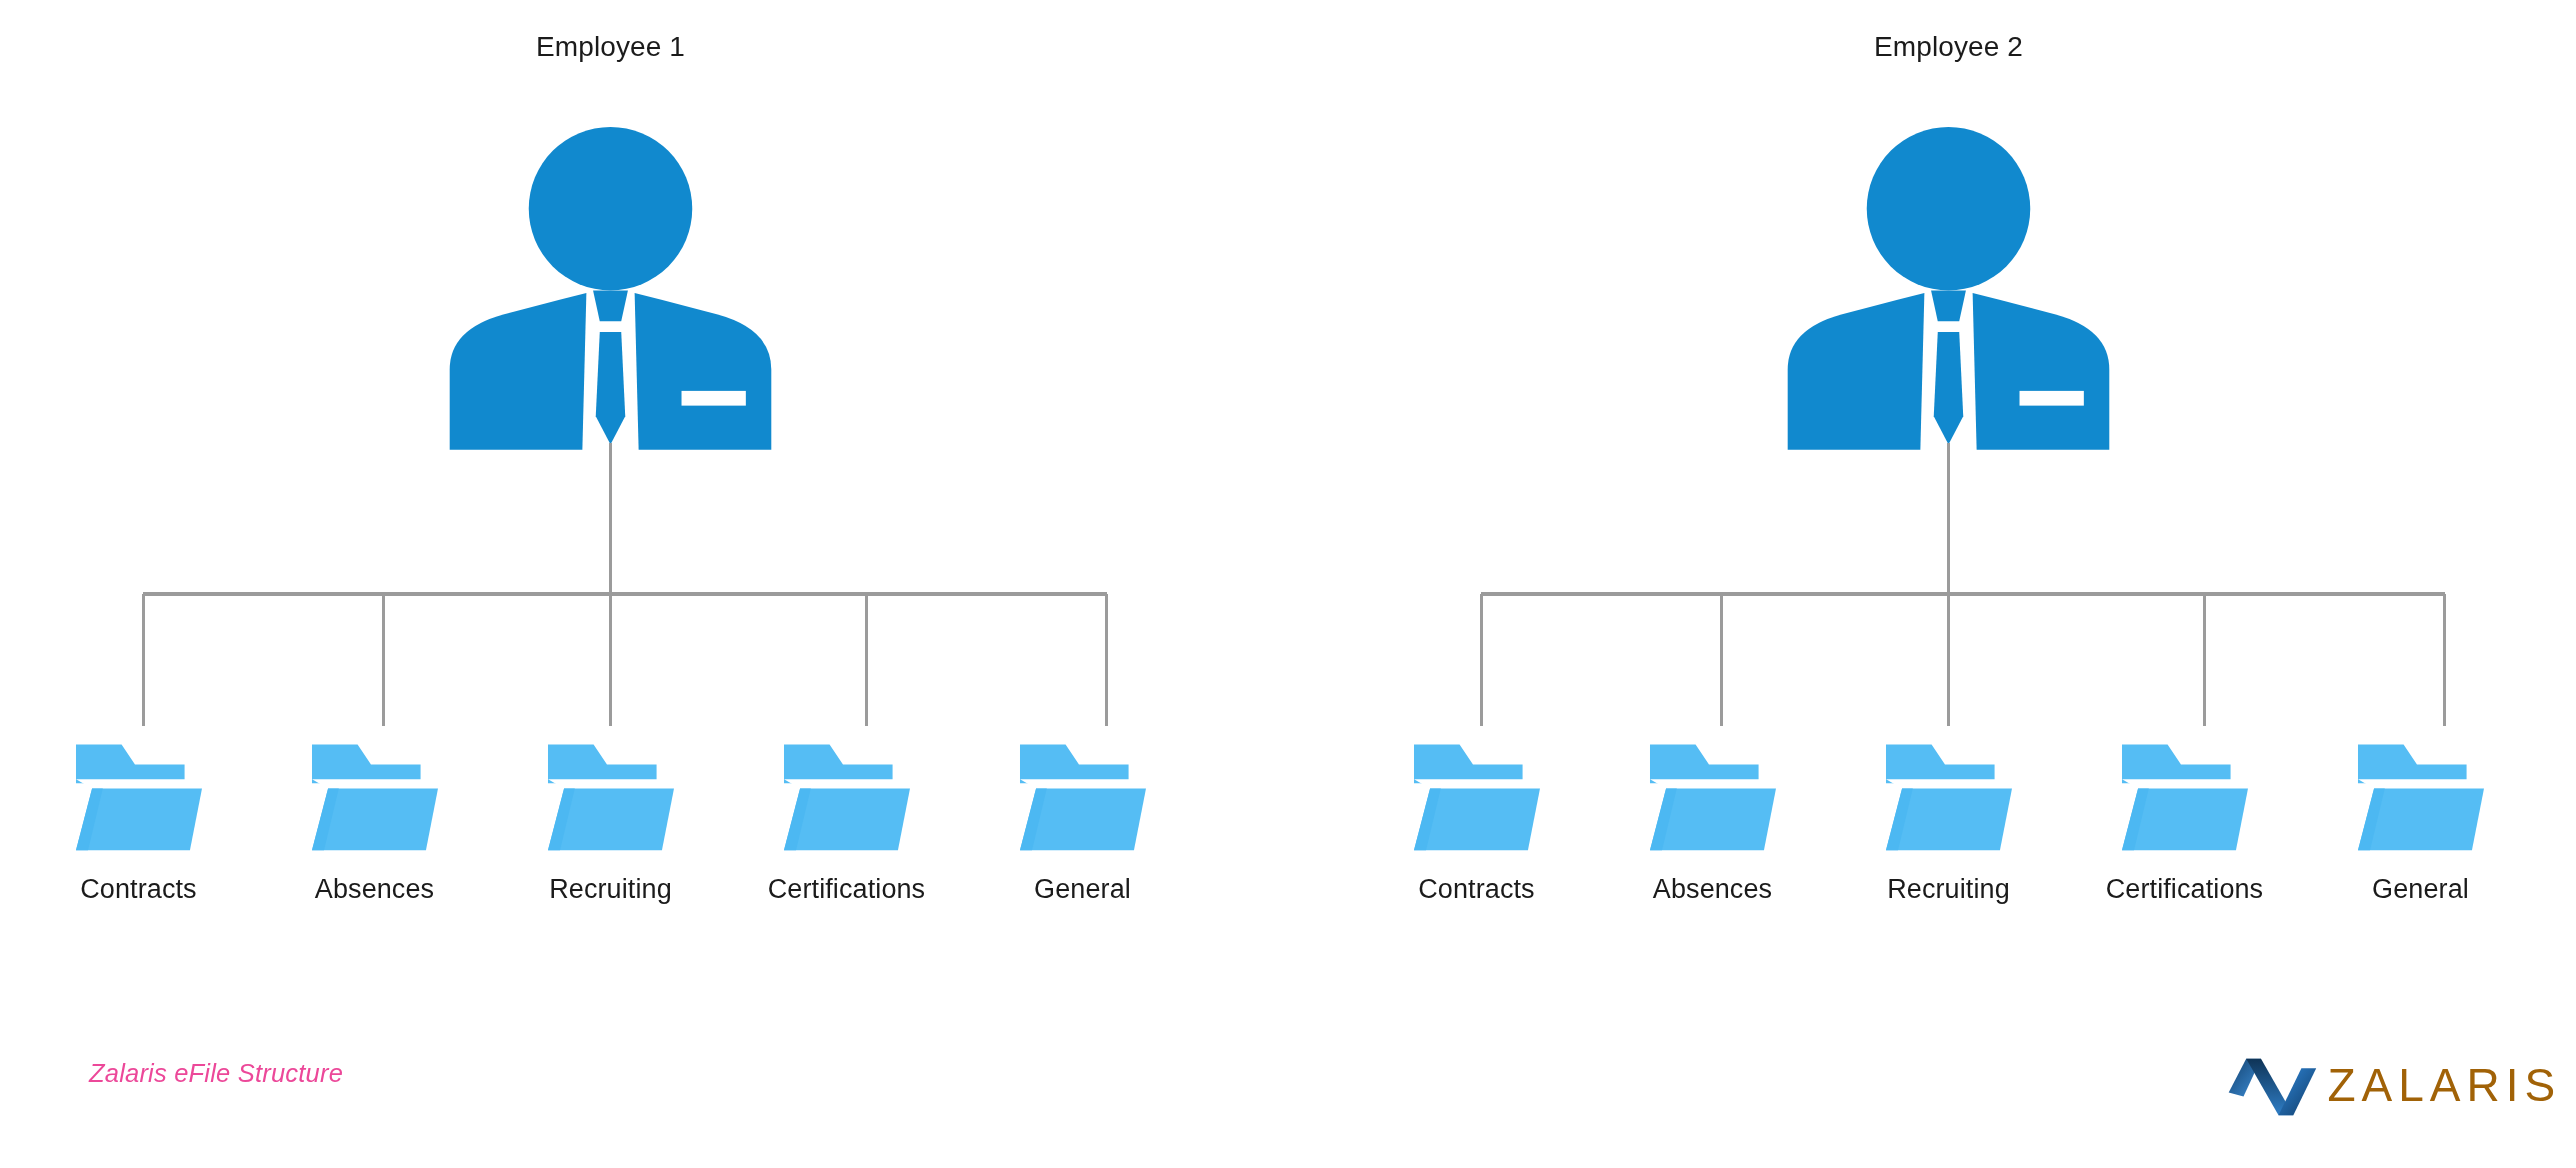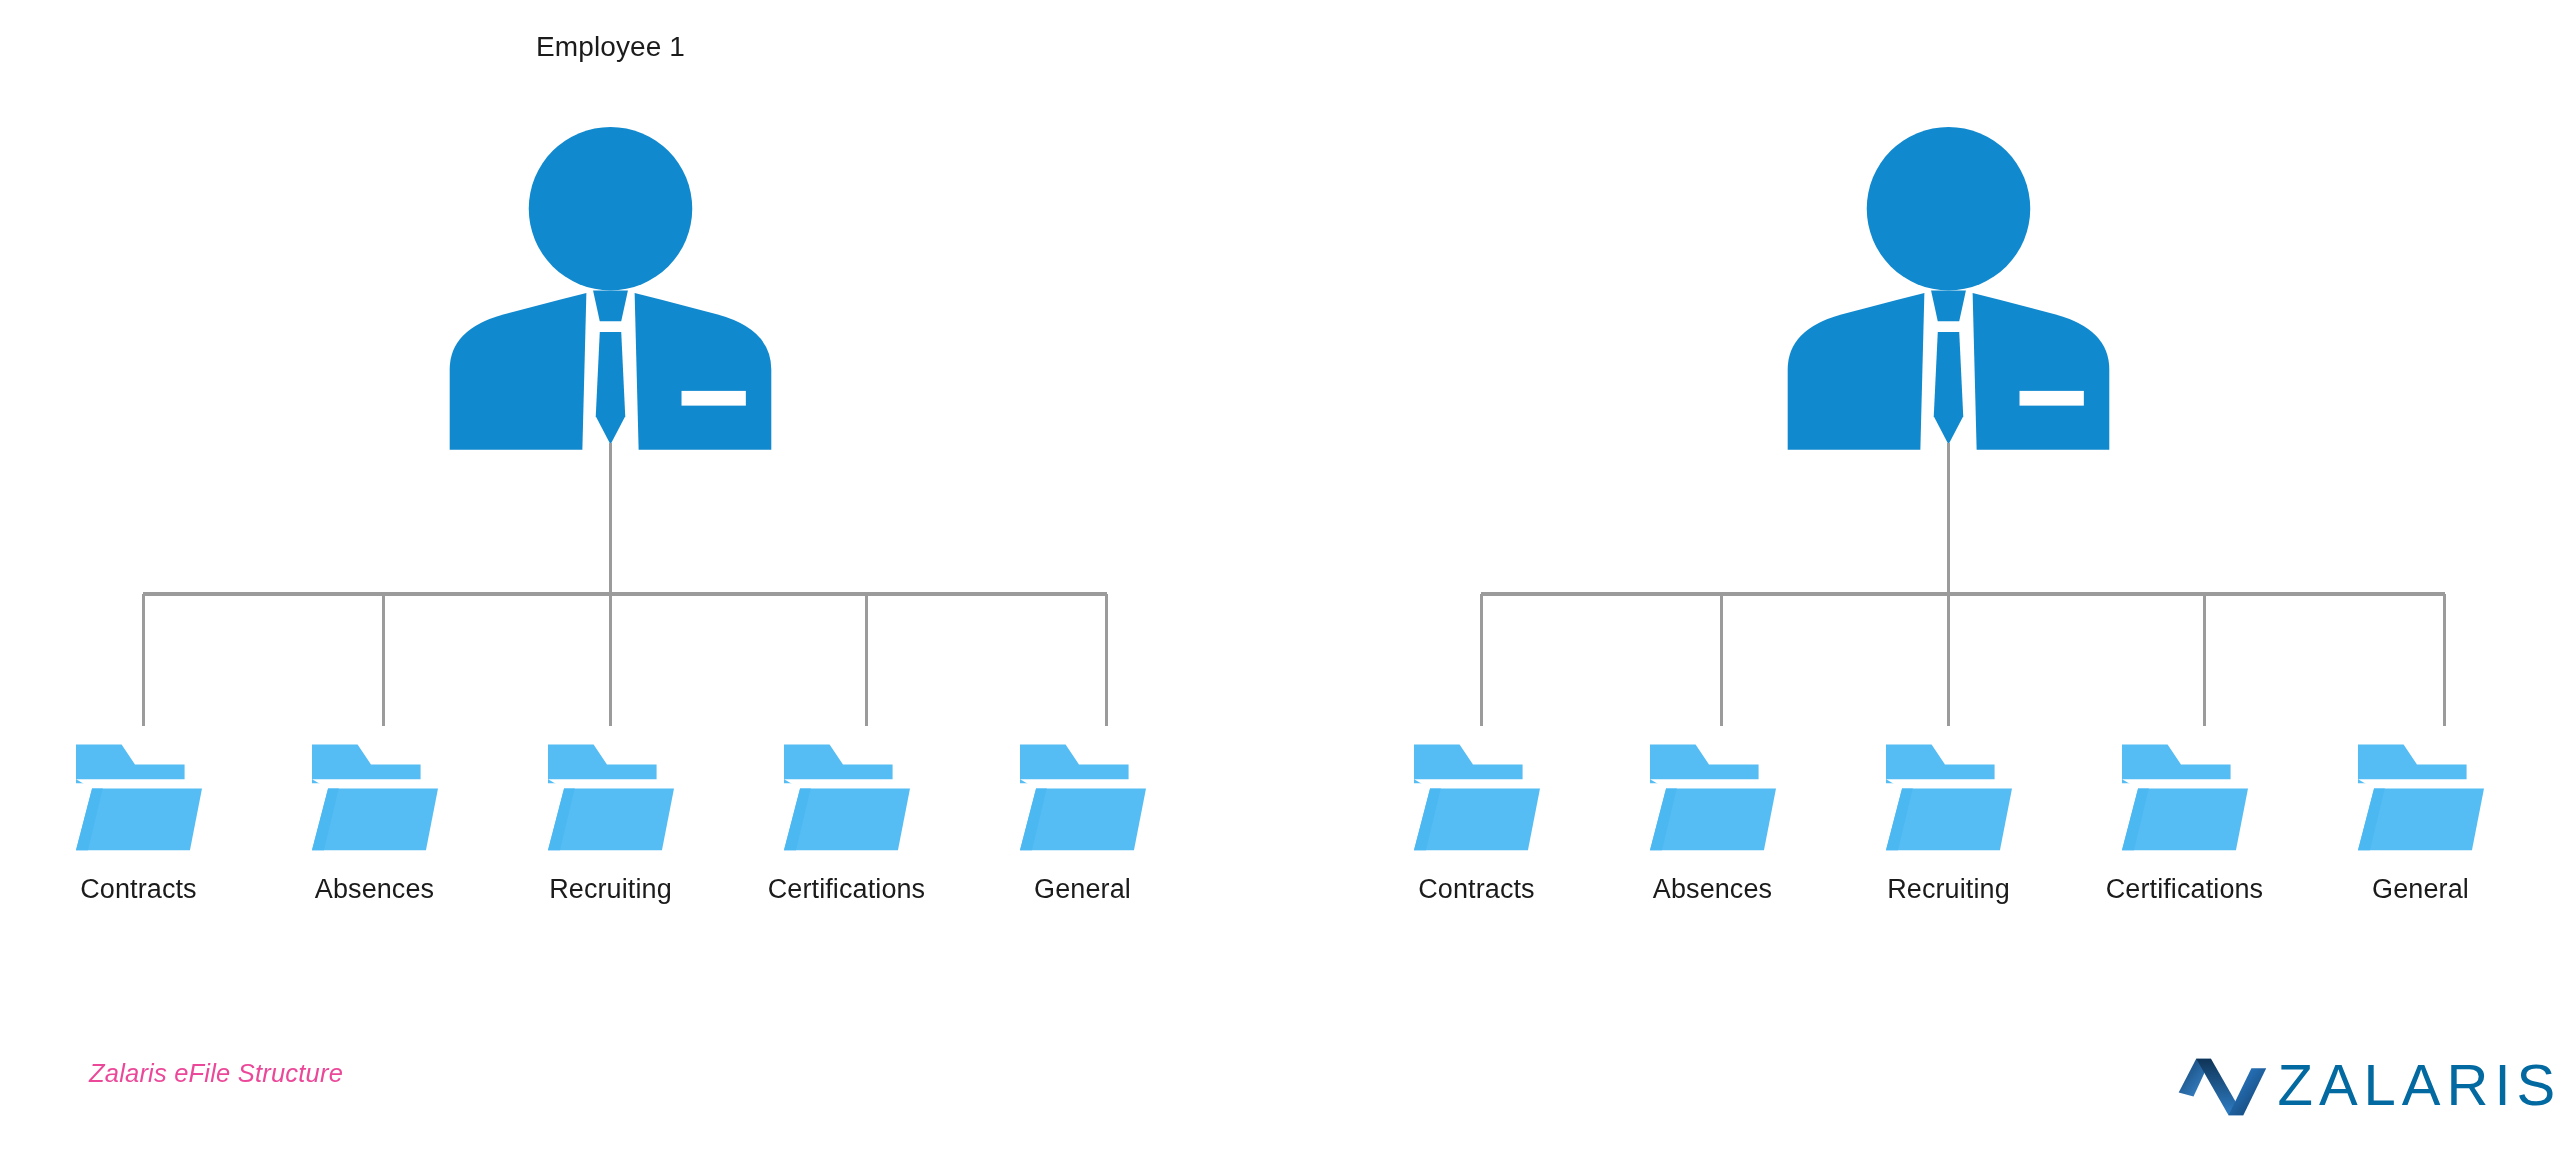--- a/index.html
+++ b/index.html
@@ -128,24 +128,24 @@
     right: 14.8px;
     top: 1041px;
     display: flex;
     flex-direction: row;
     align-items: center;
     height: 87px;
   }
   .brand-mark { display: block; width: 101px; height: 74px; }
   .brand-wordmark {
     margin-left: 0;
-    font-size: 58px;
+    font-size: 46px;
     font-weight: 400;
     letter-spacing: 6px;
-    color: #0369a1;
+    color: #a16207;
     line-height: 1;
     white-space: nowrap;
   }
 </style>
 </head>
 <body>
 
 <div id="canvas">
 
   <div class="employee-group group-0">
@@ -239,20 +239,21 @@
           </svg>
         </span>
         <span class="folder-label">General</span>
       </div>
 
     </div>
   </div>
 
   <div class="employee-group group-1">
 
+    <div class="employee-title">Employee 2</div>
 
     <div class="person-icon">
       <svg viewBox="0 0 500 530" xmlns="http://www.w3.org/2000/svg" aria-hidden="true">
         <g fill="#1189ce">
           <circle cx="250" cy="160" r="122"></circle>
           <path d="M174 296 L214 286 L208 520 L10 520 L10 400 Q10 340 90 318 Z"></path>
           <path d="M326 296 L286 286 L292 520 L490 520 L490 400 Q490 340 410 318 Z"></path>
           <path d="M224 282 L276 282 L266 328 L234 328 Z"></path>
           <path d="M234 344 L266 344 L272 470 L250 512 L228 470 Z"></path>
           <rect x="356" y="432" width="96" height="22" fill="#ffffff"></rect>

